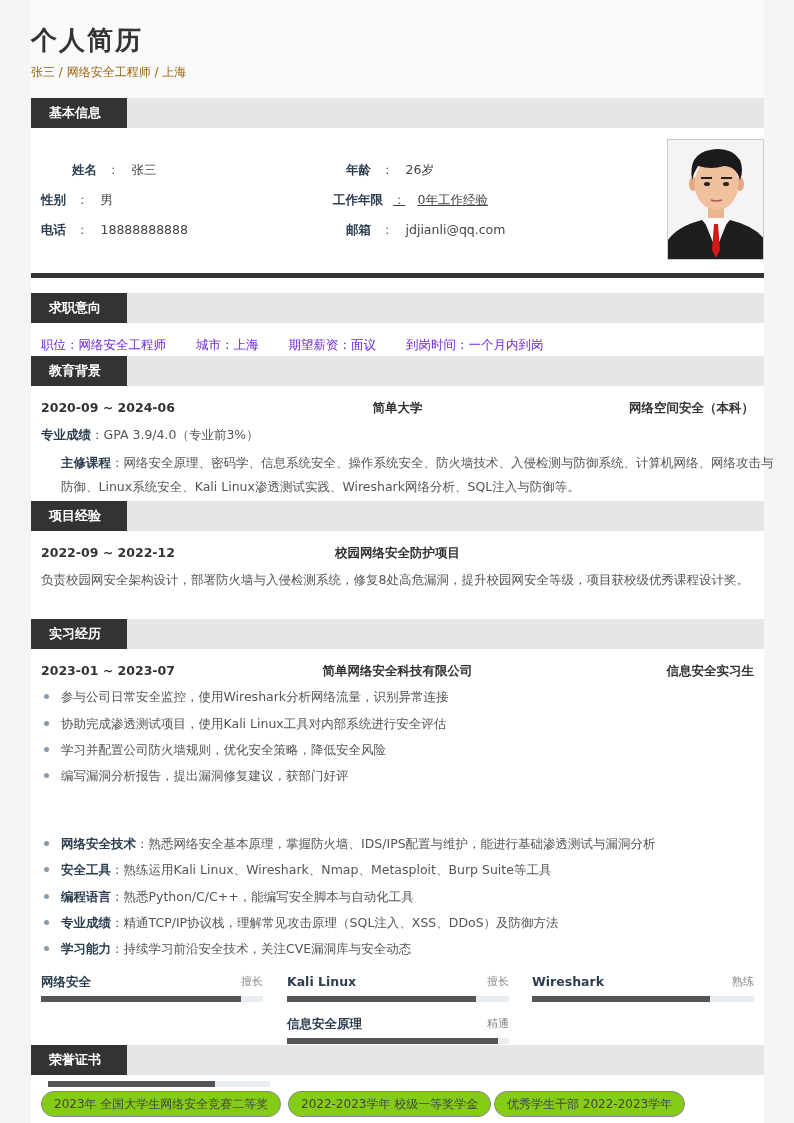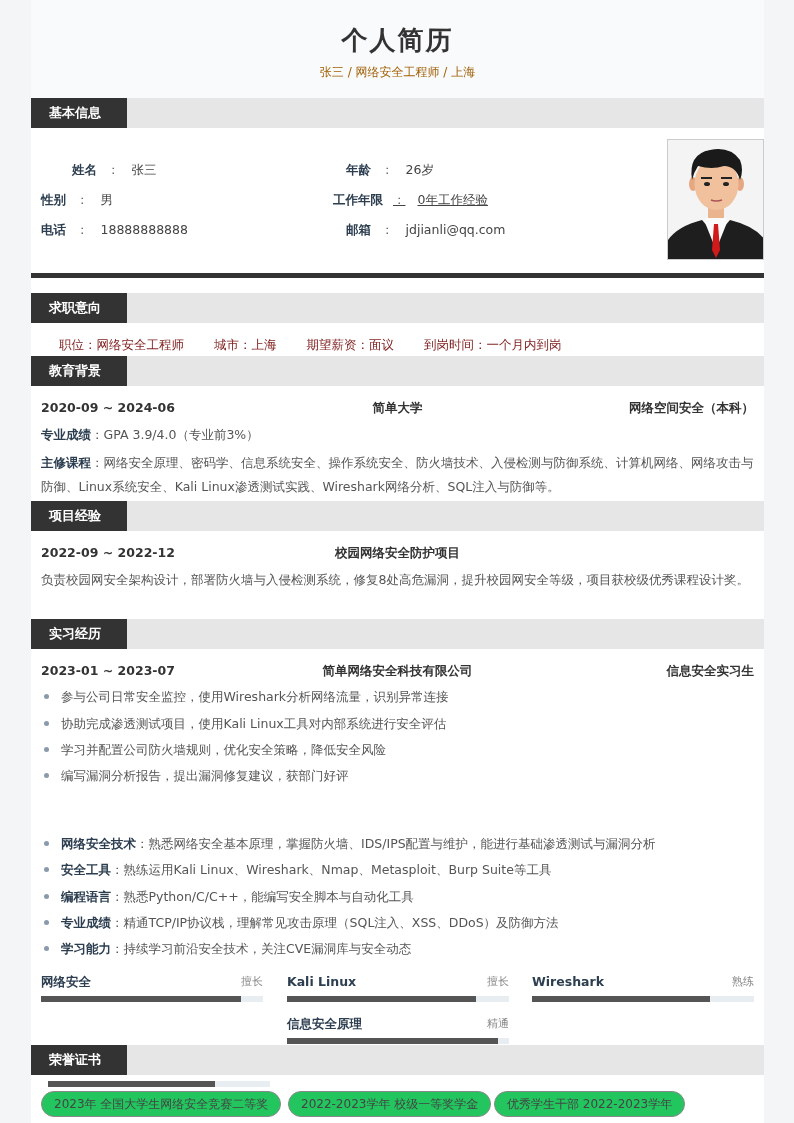--- a/index.html
+++ b/index.html
@@ -1,19 +1,19 @@
 <!DOCTYPE html>
 <html><head>
 <meta charset="utf-8">
 <style>
   * { box-sizing: border-box; margin: 0; padding: 0; }
   html, body { width: 794px; height: 1123px; background: #f4f5f7; overflow: hidden; }
   body { font-family: "DejaVu Sans", "Liberation Sans", sans-serif; color: #555; font-size: 12px; }
   .page { position: absolute; left: 31px; top: 0; width: 733px; height: 1123px; background: #fff; }
-  .header { height: 98px; background: #f9fafc; text-align: center; padding-top: 22px; }
+  .header { height: 98px; background: #f9fafc; padding-top: 22px; }
   .header h1 { font-size: 26px; font-weight: bold; color: #333; letter-spacing: 2px; line-height: 36px; }
   .header .sub { font-size: 12px; color: #a16207; margin-top: 6px; }
   .sec { position: absolute; left: 0; width: 733px; height: 30px; background: #e6e6e6; }
   .sec .tag { display: inline-block; height: 30px; width: 96px; background: #333; color: #fff; font-size: 13px; font-weight: bold; line-height: 30px; padding-left: 18px; }
   .abs { position: absolute; }
   .lbl { color: #2c3e50; font-weight: bold; }
   .info-row { position: absolute; font-size: 12.5px; color: #444; }
   .info-row .lbl { display: inline-block; }
   .info-row .colon { color: #666; margin: 0 12px 0 10px; }
   .photo { position: absolute; left: 636px; top: 139px; width: 97px; height: 121px; border: 1px solid #ccc; background: #f2f2f2; overflow: hidden; }
@@ -23,21 +23,21 @@
   .row3 .c { text-align: center; }
   .row3 .r { text-align: right; }
   .para { position: absolute; left: 10px; width: 715px; font-size: 12.5px; color: #555; line-height: 24px; }
   .bul { position: absolute; left: 10px; font-size: 12.5px; color: #555; }
   .bul .dot { display: inline-block; width: 5px; height: 5px; border-radius: 50%; background: #8a9aaa; margin: 0 12px 2px 3px; vertical-align: middle; }
   .skill { position: absolute; width: 222px; }
   .skill .nm { font-size: 12.5px; font-weight: bold; color: #2c3e50; }
   .skill .lv { position: absolute; right: 0; top: 0; font-size: 11px; color: #888; }
   .skill .track { position: absolute; left: 0; top: 22px; width: 222px; height: 6px; background: #e8edf2; }
   .skill .fill { height: 6px; background: #555; }
-  .pill { position: absolute; top: 1091px; height: 26px; border: 1px solid #888; border-radius: 13px; background: #22c55e; font-size: 12px; color: #444; line-height: 24px; padding: 0 12px; white-space: nowrap; }
+  .pill { position: absolute; top: 1091px; height: 26px; border: 1px solid #888; border-radius: 13px; background: #84cc16; font-size: 12px; color: #444; line-height: 24px; padding: 0 12px; white-space: nowrap; }
 </style>
 </head>
 <body>
 
 <div class="page">
 
   <div class="header">
     <h1>个人简历</h1>
     <div class="sub">张三 / 网络安全工程师 / 上海</div>
   </div>
@@ -91,39 +91,39 @@
 
       <path d="M43 60 Q48 62 54 60" stroke="#a55" stroke-width="1.5" fill="none"></path>
     </svg>
   </div>
 
   <div class="thickbar"></div>
 
   <div class="sec" style="top:293px;">
     <span class="tag">求职意向</span>
   </div>
-  <div class="abs" style="left:28px; top:337px; font-size:12.5px; color:#7f1d1d; white-space:nowrap;">
+  <div class="abs" style="left:10px; top:337px; font-size:12.5px; color:#6d28d9; white-space:nowrap;">
     <span>职位：网络安全工程师</span>
     <span style="margin-left:26px;">城市：上海</span>
     <span style="margin-left:26px;">期望薪资：面议</span>
     <span style="margin-left:26px;">到岗时间：一个月内到岗</span>
   </div>
 
   <div class="sec" style="top:356px;">
     <span class="tag">教育背景</span>
   </div>
   <div class="row3" style="top:400px;">
     <span>2020-09 ~ 2024-06</span>
     <span class="c">简单大学</span>
     <span class="r">网络空间安全（本科）</span>
   </div>
   <div class="para" style="top:423px;">
     <span class="lbl">专业成绩</span><span>：GPA 3.9/4.0（专业前3%）</span>
   </div>
-  <div class="para" style="top:451px;">
+  <div class="para" style="top:451px;margin-left:20px;">
     <span class="lbl">主修课程</span><span>：网络安全原理、密码学、信息系统安全、操作系统安全、防火墙技术、入侵检测与防御系统、计算机网络、网络攻击与防御、Linux系统安全、Kali Linux渗透测试实践、Wireshark网络分析、SQL注入与防御等。</span>
   </div>
 
   <div class="sec" style="top:501px;">
     <span class="tag">项目经验</span>
   </div>
   <div class="row3" style="top:545px;">
     <span>2022-09 ~ 2022-12</span>
     <span class="c">校园网络安全防护项目</span>
     <span class="r"></span>

